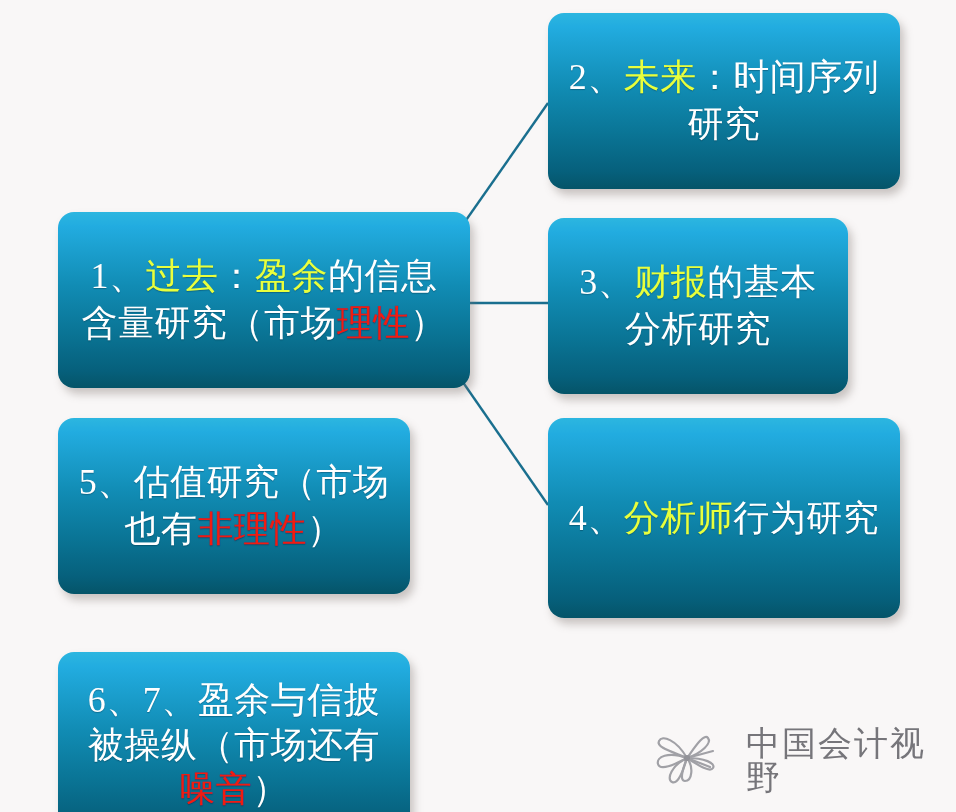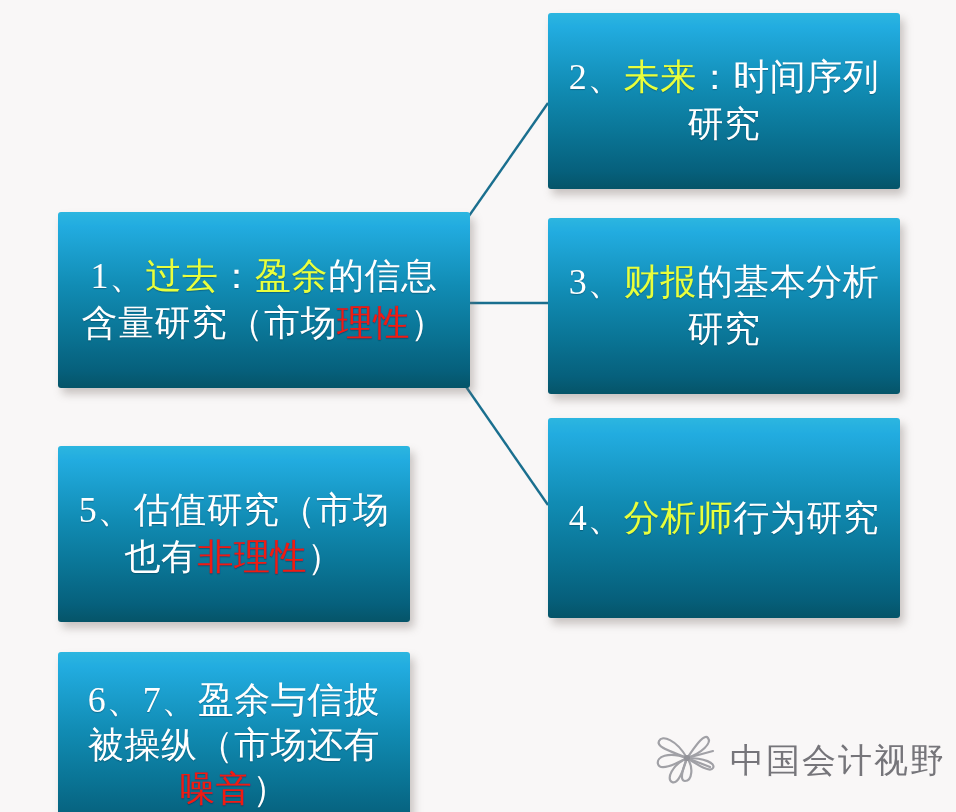--- a/index.html
+++ b/index.html
@@ -23,21 +23,21 @@
     top: 0;
     width: 956px;
     height: 812px;
     pointer-events: none;
   }
 
   
   .node {
     position: absolute;
     box-sizing: border-box;
-    border-radius: 3px;
+    border-radius: 16px;
     background: linear-gradient(to bottom,
                 #2cb6e0 0%,
                 #22ace0 8%,
                 #118cb4 42%,
                 #0a7596 68%,
                 #06607c 90%,
                 #055468 100%);
     box-shadow: 4px 6px 9px rgba(120,110,105,0.38);
     display: flex;
     align-items: center;
@@ -60,36 +60,36 @@
   .hl-yellow { color: #e8ff3c; }
   .hl-red {
     color: #f01c10;
     text-shadow: 0.5px 0 0 rgba(30,60,200,0.55),
                 -0.5px 0 0 rgba(200,30,30,0.35),
                  0 1px 1px rgba(0,30,50,0.35);
   }
 
   
   #node-1 { left: 58px;  top: 212px; width: 412px; height: 176px; }
-  #node-5 { left: 58px;  top: 418px; width: 352px; height: 176px; margin-top: 28px; }
+  #node-5 { left: 58px;  top: 418px; width: 352px; height: 176px; }
   #node-6 { left: 58px;  top: 652px; width: 352px; height: 186px; }
   #node-2 { left: 548px; top: 13px;  width: 352px; height: 176px; }
-  #node-3 { left: 548px; top: 218px; width: 352px; height: 176px; }
+  #node-3 { left: 548px; top: 218px; width: 300px; height: 176px; }
   #node-4 { left: 548px; top: 418px; width: 352px; height: 200px; }
 
   
   #watermark {
     position: absolute;
     left: 650px;
     top: 716px;
     width: 300px;
     height: 88px;
     display: flex;
     align-items: center;
-    gap: 6px;
+    gap: 22px;
     opacity: 0.92;
     pointer-events: none;
   }
   #watermark .wm-logo { flex: 0 0 auto; }
   #watermark .wm-text {
     display: flex;
     flex-direction: column;
     justify-content: center;
     line-height: 1;
   }

